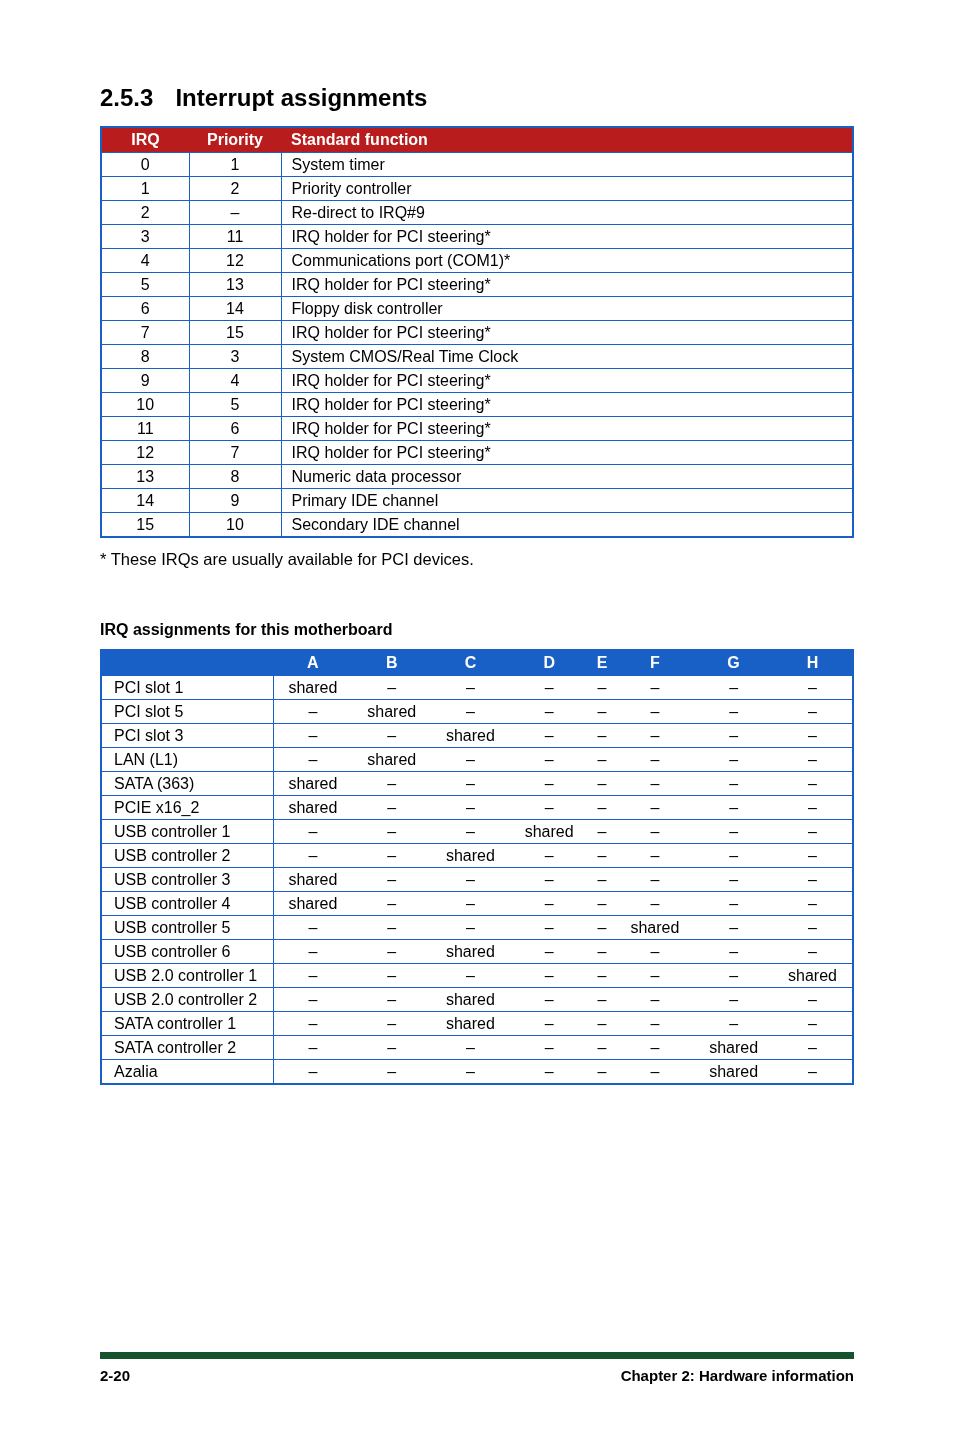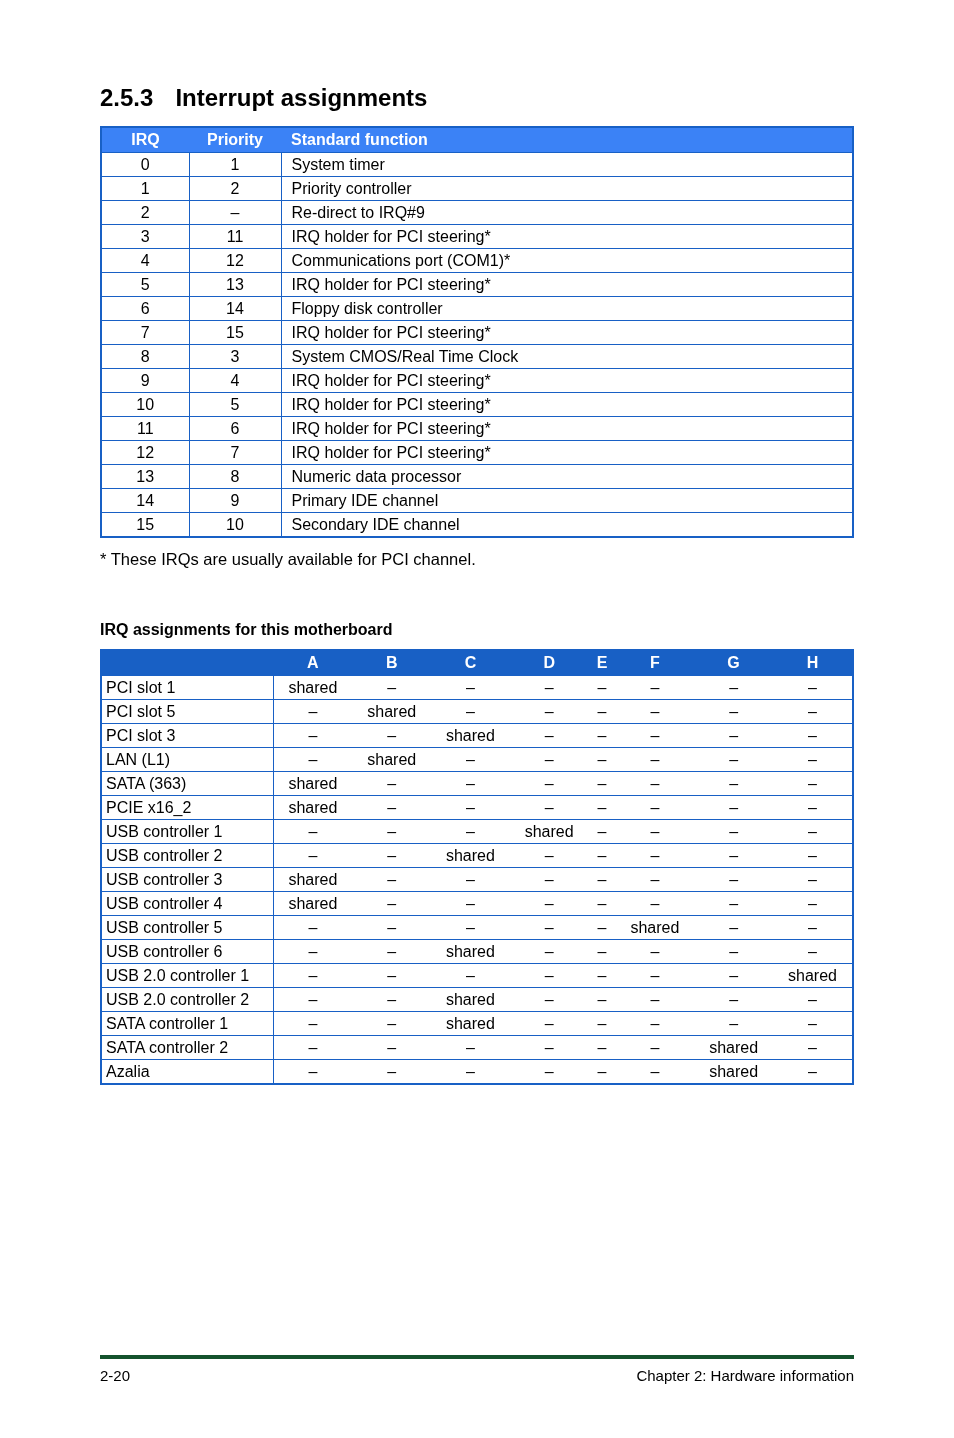--- a/index.html
+++ b/index.html
@@ -29,21 +29,21 @@
       display: inline-block;
     }
     table.irq-table {
       width: 100%;
       border-collapse: collapse;
       font-size: 16px;
       border: 2px solid #1860c5;
       margin-bottom: 12px;
     }
     table.irq-table th {
-      background: #3b82f6;
+      background: #b91c1c;
       color: #fff;
       font-weight: bold;
       padding: 3px 10px;
       text-align: center;
       font-size: 16px;
     }
     table.irq-table th:last-child {
       text-align: left;
     }
     table.irq-table td {
@@ -89,32 +89,33 @@
       width: 172px;
     }
     table.assign-table td {
       padding: 2.5px 6px;
       border-top: 1px solid #1860c5;
       text-align: center;
     }
     table.assign-table td:first-child {
       text-align: left;
       border-right: 1px solid #1860c5;
-      padding-left: 4px;
+      padding-left: 12px;
     }
     .footer {
       position: absolute;
       bottom: 54px;
       left: 100px;
       right: 100px;
-      border-top: 4px solid #14532d;
+      border-top: 7px solid #14532d;
       padding-top: 8px;
       font-size: 15px;
       display: flex;
       justify-content: space-between;
+      font-weight: bold;
     }
   </style>
 </head>
 <body>
 
 <h2 class="section-heading">
   <span class="section-num">2.5.3</span>
   <span class="section-title">Interrupt assignments</span>
 </h2>
 
@@ -203,21 +204,21 @@
         <td>Primary IDE channel</td>
       </tr>
       <tr>
         <td>15</td>
         <td>10</td>
         <td>Secondary IDE channel</td>
       </tr>
     </tbody>
 </table>
 
-<p class="note">* These IRQs are usually available for PCI channel.</p>
+<p class="note">* These IRQs are usually available for PCI devices.</p>
 
 <h3 class="subheading">IRQ assignments for this motherboard</h3>
 
 <table class="assign-table">
   <thead>
     <tr id="assign-header-row">
         <th></th>
         <th>A</th>
         <th>B</th>
         <th>C</th>

